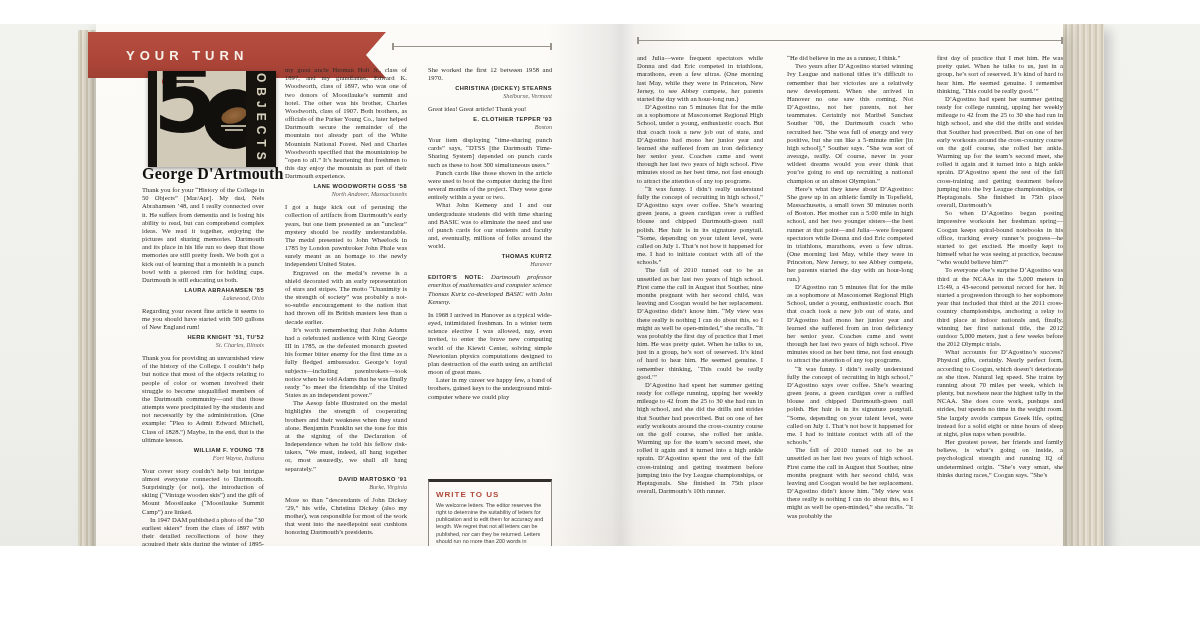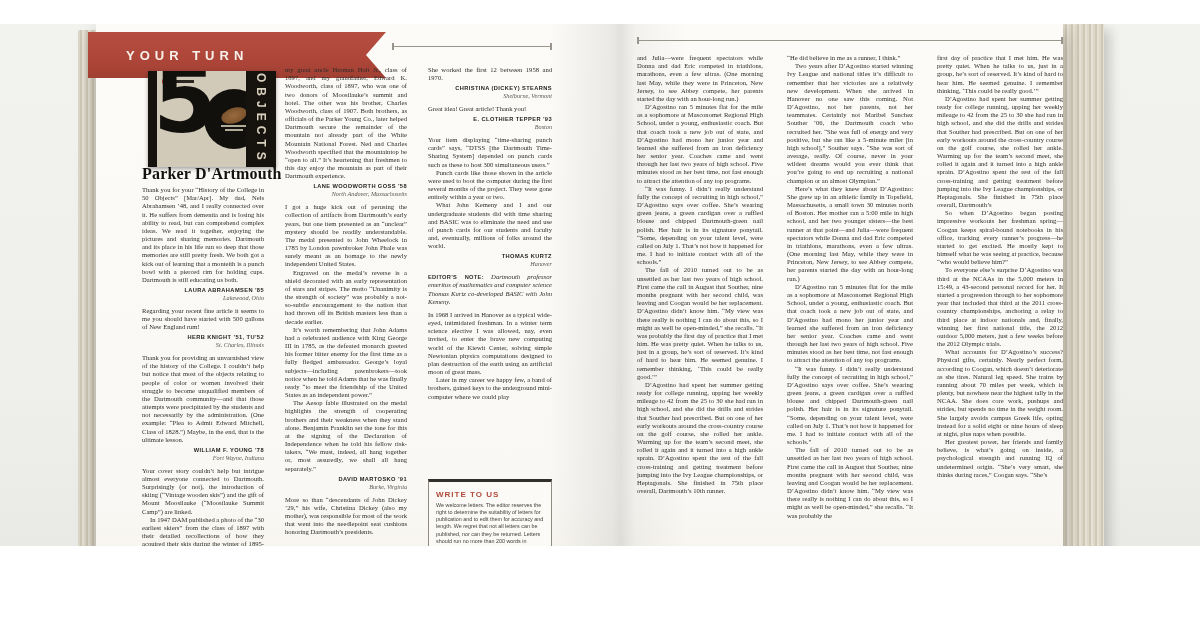--- a/index.html
+++ b/index.html
@@ -106,21 +106,21 @@
     <div class="zero">
       <div class="football"></div>
       <div class="cap-line"></div>
       <div class="cap-line short"></div>
     </div>
     <div class="strip-r">
       <div class="objects">OBJECTS</div>
     </div>
   </div>
 
-  <div class="headline">Parker D'Artmouth</div>
+  <div class="headline">George D'Artmouth</div>
   <div class="col" id="l-col1">
       <p class="para ni">Thank you for your “History of the College in 50 Objects” [Mar/Apr]. My dad, Nels Abrahamsen ’48, and I really connected over it. He suffers from dementia and is losing his ability to read, but can comprehend complex ideas. We read it together, enjoying the pictures and sharing memories. Dartmouth and its place in his life run so deep that those memories are still pretty fresh. We both got a kick out of learning that a monteith is a punch bowl with a pierced rim for holding cups. Dartmouth is still educating us both.</p>
       <div class="sig">LAURA ABRAHAMSEN ’85</div>
       <div class="city">Lakewood, Ohio</div>
       <p class="para ni">Regarding your recent fine article it seems to me you should have started with 500 gallons of New England rum!</p>
       <div class="sig">HERB KNIGHT ’51, TU’52</div>
       <div class="city">St. Charles, Illinois</div>
       <p class="para ni">Thank you for providing an unvarnished view of the history of the College. I couldn’t help but notice that most of the objects relating to people of color or women involved their struggle to become unqualified members of the Dartmouth community—and that those attempts were precipitated by the students and not necessarily by the administration. (One example: “Plea to Admit Edward Mitchell, Class of 1828.”) Maybe, in the end, that is the ultimate lesson.</p>
       <div class="sig">WILLIAM F. YOUNG ’78</div>
       <div class="city">Fort Wayne, Indiana</div>

